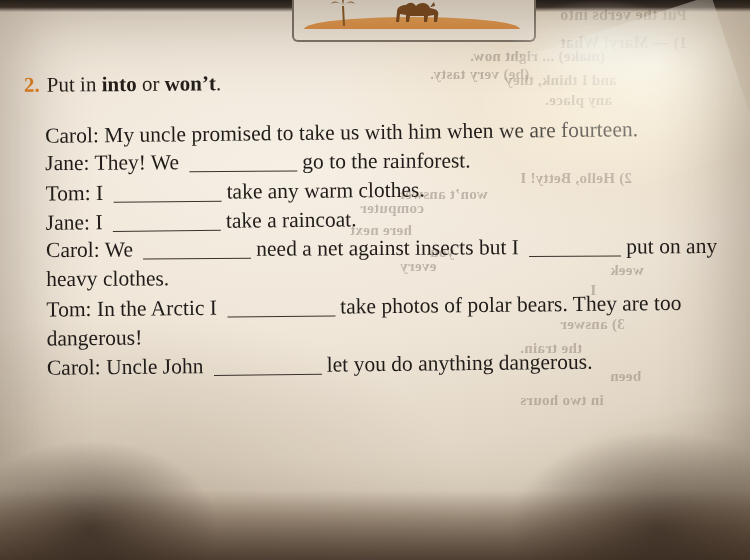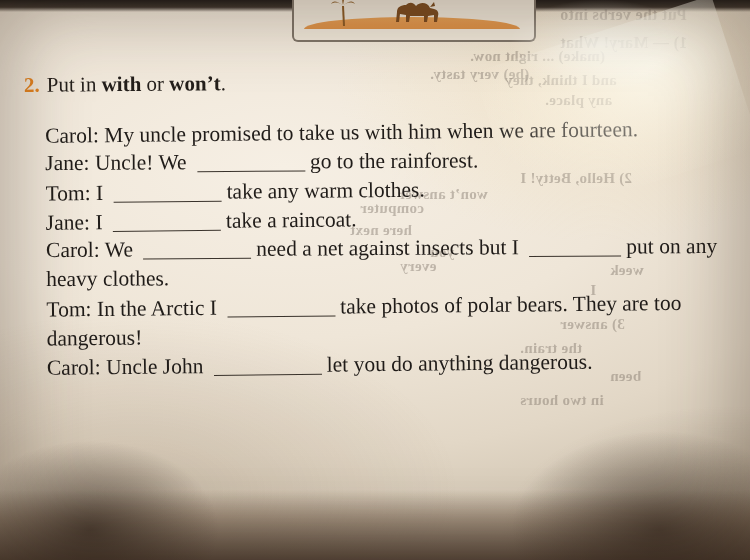--- a/index.html
+++ b/index.html
@@ -222,29 +222,29 @@
       <path d="M40 13 L44 8 L45 12 Z" fill="currentColor"></path>
     </svg>
   </div>
 
   <div class="content">
 
     <div class="exercise-head">
       <span class="ex-num">2.</span>
       <span class="ex-text">
         <span>Put in</span>
-        <b>with</b>
+        <b>into</b>
         <span>or</span>
         <b>won’t</b><span>.</span>
       </span>
     </div>
 
     <div class="dialogue" id="dialogue">
         <div class="line l1"><span class="sp">Carol: </span><span>My uncle promised to take us with him when we are fourteen. </span></div>
-        <div class="line l2"><span class="sp">Jane: </span><span>Uncle! We </span><span class="blank"></span><span>go to the rainforest. </span></div>
+        <div class="line l2"><span class="sp">Jane: </span><span>They! We </span><span class="blank"></span><span>go to the rainforest. </span></div>
         <div class="line l3"><span class="sp">Tom: </span><span>I </span><span class="blank"></span><span>take any warm clothes. </span></div>
         <div class="line l1"><span class="sp">Jane: </span><span>I </span><span class="blank"></span><span>take a raincoat. </span></div>
         <div class="line l2"><span class="sp">Carol: </span><span>We </span><span class="blank"></span><span>need a net against insects but I </span><span class="blank short"></span><span>put on any heavy clothes. </span></div>
         <div class="line l3"><span class="sp">Tom: </span><span>In the Arctic I </span><span class="blank"></span><span>take photos of polar bears. They are too dangerous! </span></div>
         <div class="line l1"><span class="sp">Carol: </span><span>Uncle John </span><span class="blank"></span><span>let you do anything dangerous. </span></div>
       </div>
   </div>
 
   <div class="glare"></div>
   <div class="glare2"></div>

